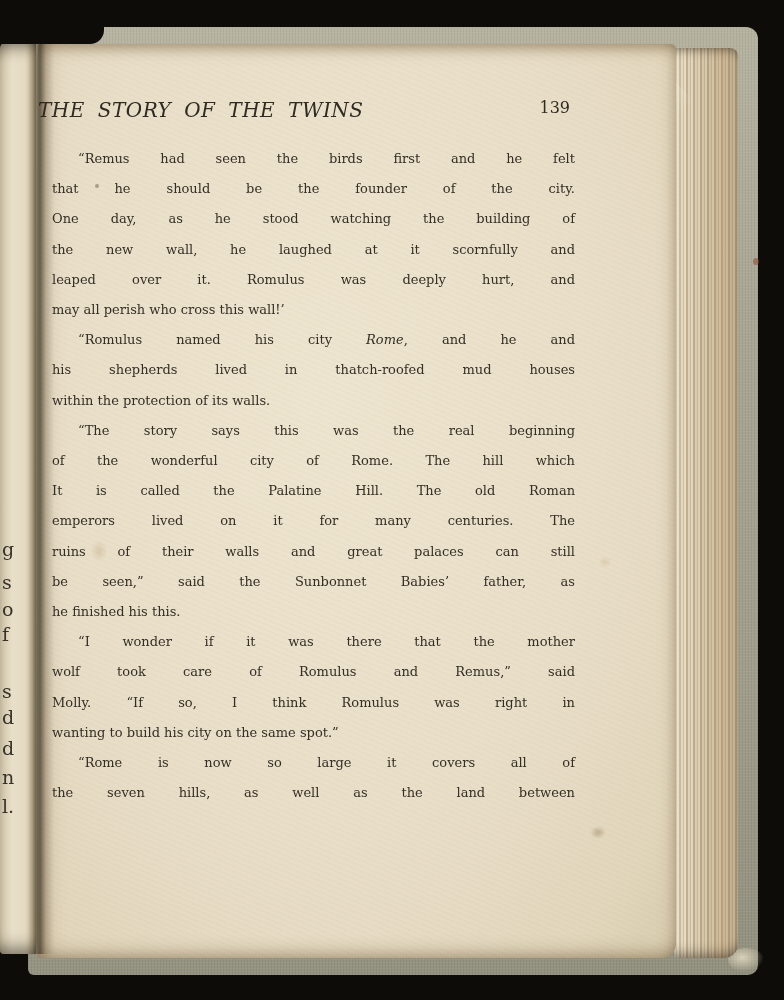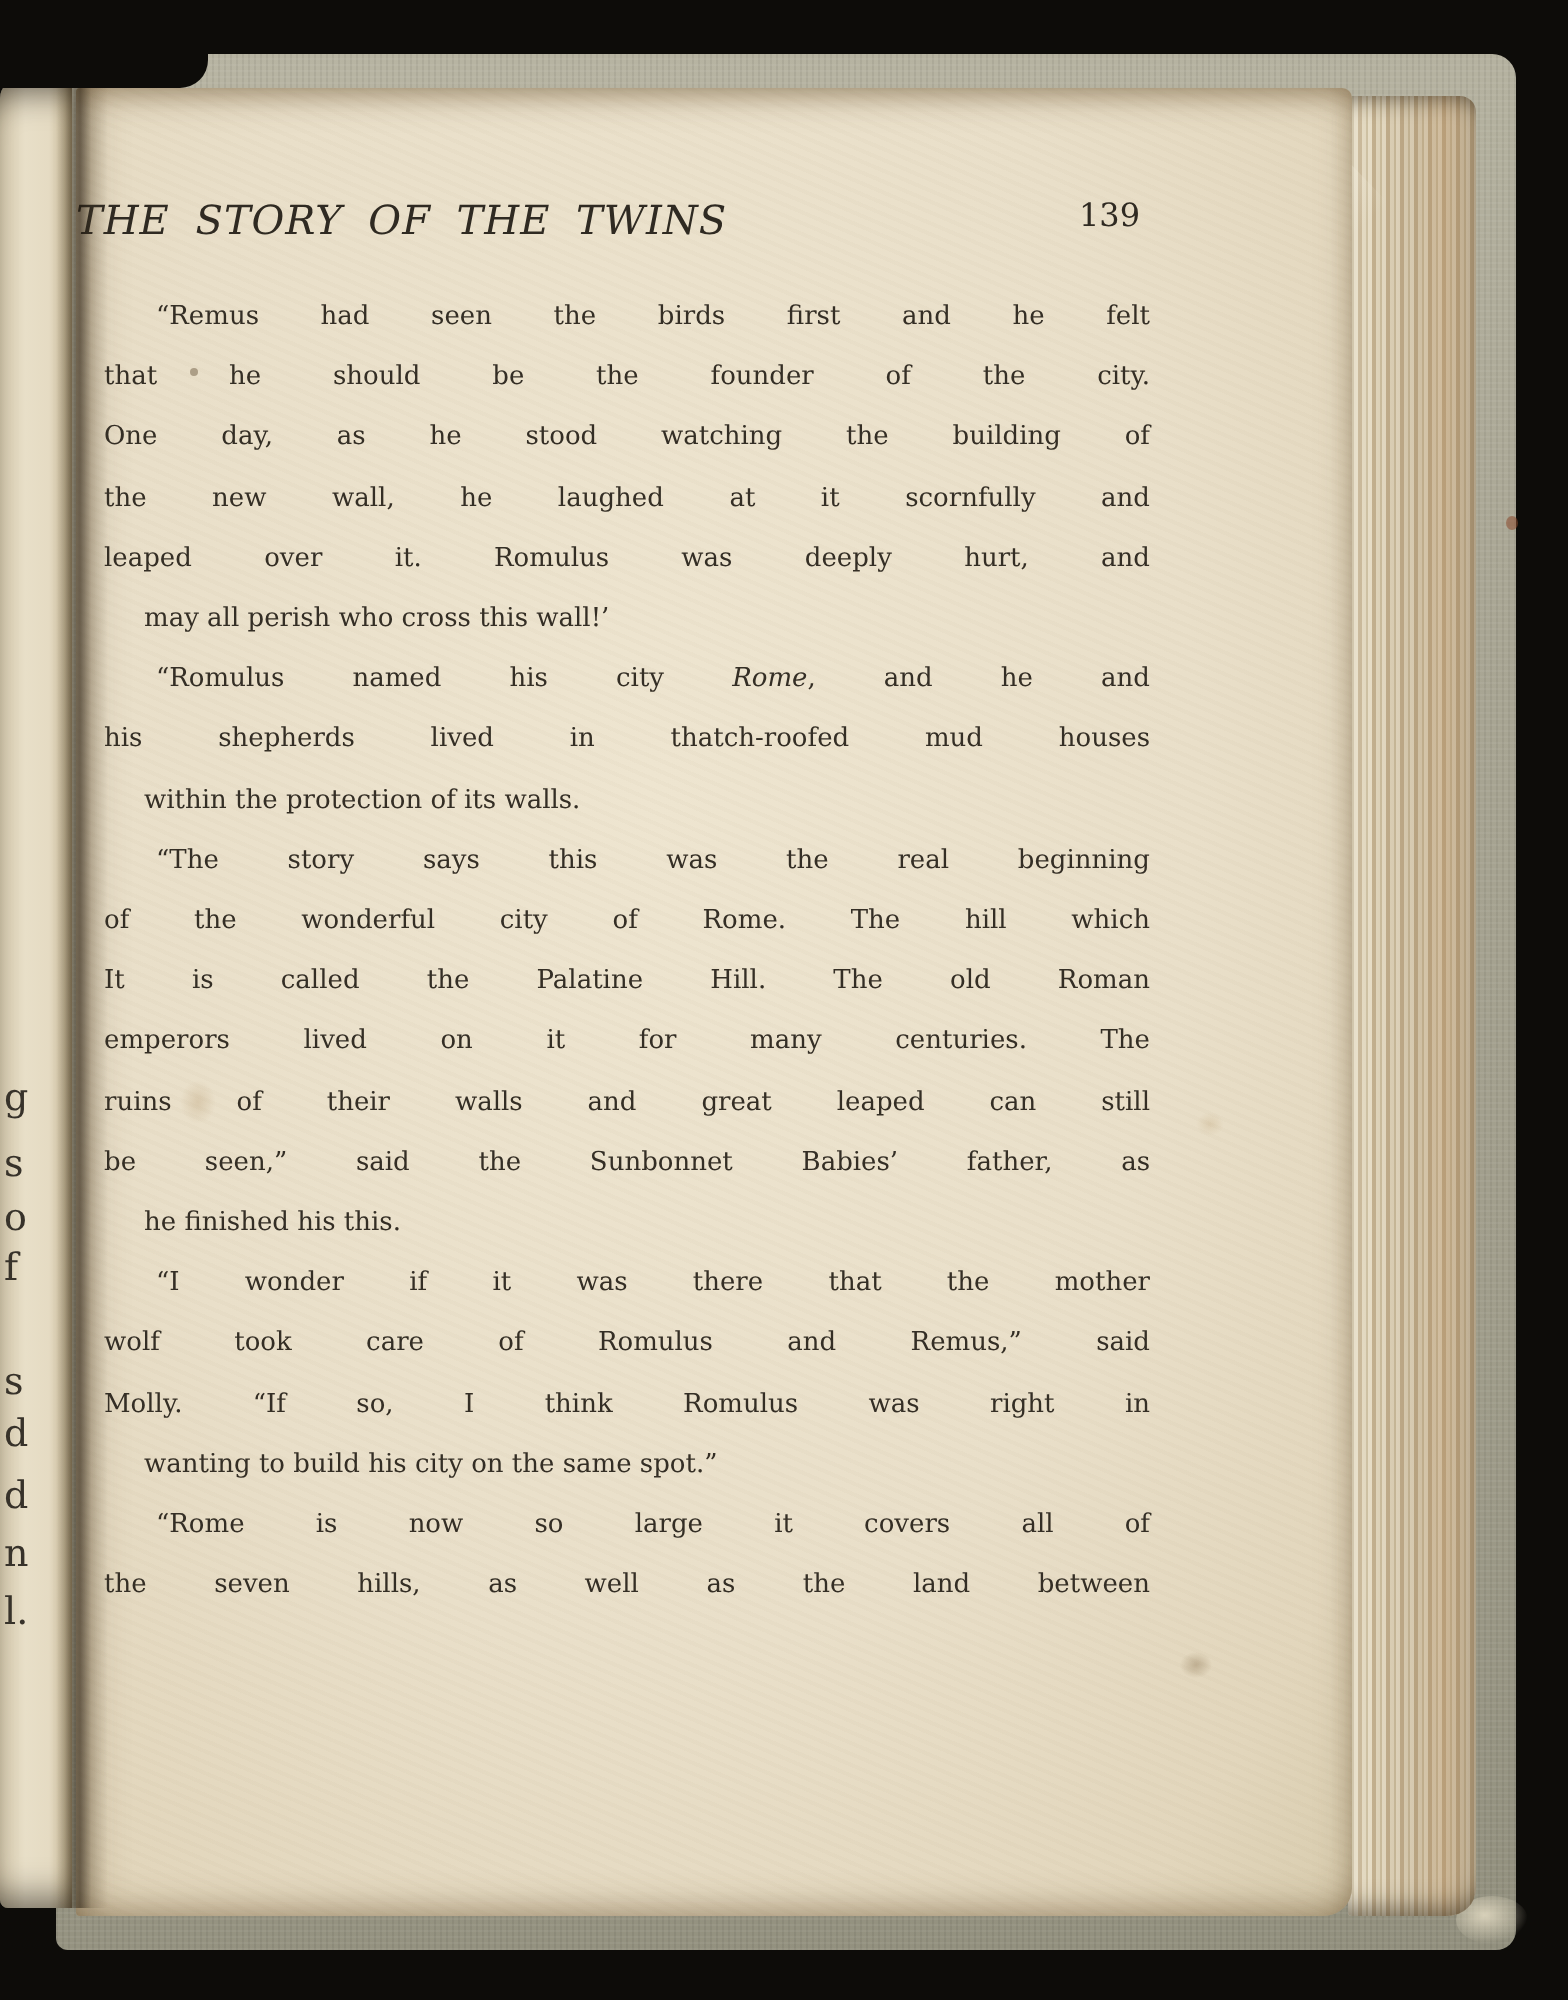--- a/index.html
+++ b/index.html
@@ -64,21 +64,21 @@
   
   .header{position:absolute;left:14px;top:54px;width:524px;color:#2f2a22;}
   .title{font-style:italic;font-size:20px;letter-spacing:.5px;word-spacing:6px;
          text-align:left;transform:translateX(-14px);}
   .pagenum{position:absolute;right:6px;top:0;font-size:16px;}
 
   .text{position:absolute;left:14px;top:100px;width:523px;
         font-size:13px;line-height:30.2px;color:#342e25;}
   .line{text-align:justify;text-align-last:justify;}
   .line.indent{text-indent:26px;}
-  .line.last{text-align-last:left;margin-left:20px;}
+  .line.last{text-align-last:left;}
   .line em{font-style:italic;}
 
   
   .stain{position:absolute;border-radius:50%;pointer-events:none;}
   .stain.s1{left:52px;top:496px;width:18px;height:22px;
          background:radial-gradient(ellipse,rgba(150,110,55,.20),rgba(150,110,55,0) 70%);}
   .stain.s2{left:552px;top:782px;width:16px;height:13px;
          background:radial-gradient(ellipse,rgba(105,78,40,.30),rgba(105,78,40,0) 72%);}
   .stain.s3{left:57px;top:140px;width:4px;height:4px;background:rgba(80,60,35,.40);}
   .stain.s4{left:560px;top:512px;width:14px;height:12px;
@@ -109,21 +109,21 @@
       <div class="line">the new wall, he laughed at it scornfully and</div>
       <div class="line">leaped over it. Romulus was deeply hurt, and</div>
       <div class="line last">may all perish who cross this wall!’</div>
       <div class="line indent"><span>“Romulus named his city </span><em>Rome</em><span>, and he and</span></div>
       <div class="line">his shepherds lived in thatch-roofed mud houses</div>
       <div class="line last">within the protection of its walls.</div>
       <div class="line indent">“The story says this was the real beginning</div>
       <div class="line">of the wonderful city of Rome. The hill which</div>
       <div class="line">It is called the Palatine Hill. The old Roman</div>
       <div class="line">emperors lived on it for many centuries. The</div>
-      <div class="line">ruins of their walls and great leaped can still</div>
+      <div class="line">ruins of their walls and great palaces can still</div>
       <div class="line">be seen,” said the Sunbonnet Babies’ father, as</div>
       <div class="line last">he finished his this.</div>
       <div class="line indent">“I wonder if it was there that the mother</div>
       <div class="line">wolf took care of Romulus and Remus,” said</div>
       <div class="line">Molly. “If so, I think Romulus was right in</div>
       <div class="line last">wanting to build his city on the same spot.”</div>
       <div class="line indent">“Rome is now so large it covers all of</div>
       <div class="line">the seven hills, as well as the land between</div>
     </div>
 

